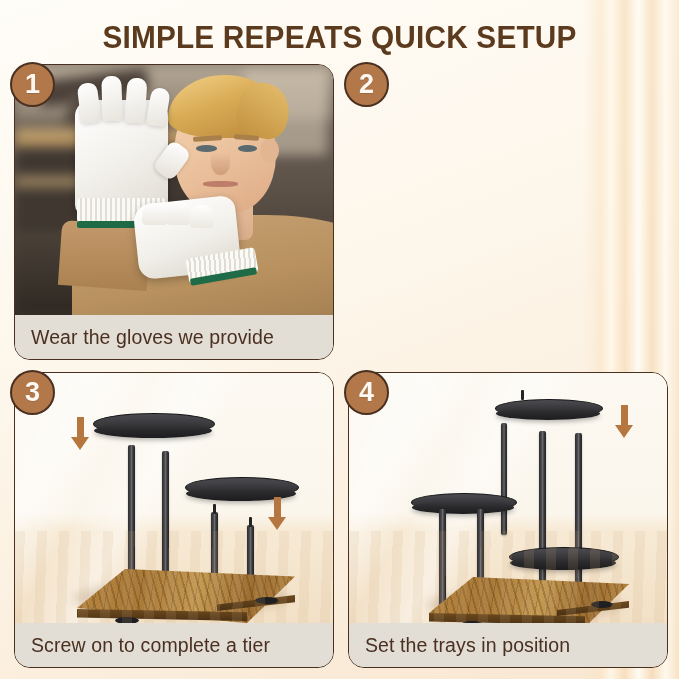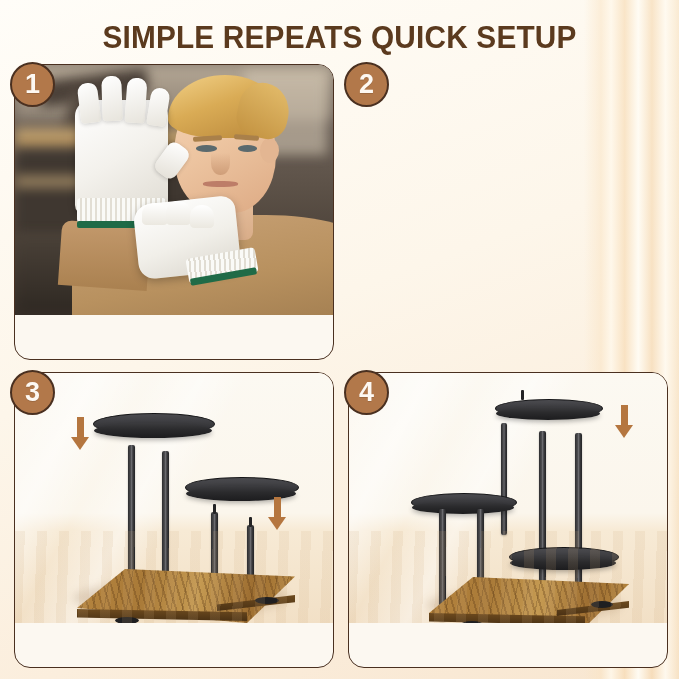--- a/index.html
+++ b/index.html
@@ -315,20 +315,21 @@
         <div class="cuff-green"></div>
 
         <div class="glove-low"></div>
         <div class="knuck k1"></div>
         <div class="knuck k2"></div>
         <div class="knuck k3"></div>
         <div class="cuff-low"></div>
         <div class="cuff-green2"></div>
       </div>
     </div>
+    <div class="caption">Wear the gloves we provide</div>
   </div>
 
 
   <div class="panel" id="panel3">
     <div class="art">
       <div class="scene">
         <div class="shadow" style="left:58px;top:208px;width:215px;height:34px;"></div>
 
         <div class="tray-top" style="left:78px;top:40px;width:120px;height:20px;"></div>
         <div class="tray" style="left:79px;top:50px;width:118px;height:15px;"></div>
@@ -356,20 +357,21 @@
              clip-path:polygon(22% 0%, 100% 14%, 78% 100%, 0% 72%);"></div>
         <div class="board-edge" style="left:62px;top:236px;width:218px;height:12px;
              clip-path:polygon(0% 0%, 78% 28%, 78% 100%, 0% 70%);"></div>
         <div class="board-edge" style="left:202px;top:222px;width:78px;height:16px;
              clip-path:polygon(0% 60%, 100% 0%, 100% 45%, 0% 100%);"></div>
 
         <div class="foot" style="left:100px;top:244px;width:24px;"></div>
         <div class="foot" style="left:240px;top:224px;width:24px;"></div>
       </div>
     </div>
+    <div class="caption">Screw on to complete a tier</div>
   </div>
 
   <div class="panel" id="panel4">
     <div class="art">
       <div class="scene">
         <div class="shadow" style="left:78px;top:216px;width:195px;height:32px;"></div>
 
         <div class="tray-top" style="left:146px;top:26px;width:106px;height:17px;"></div>
         <div class="tray" style="left:147px;top:34px;width:104px;height:13px;"></div>
         <div class="screwtip" style="left:172px;top:17px;height:10px;"></div>
@@ -394,20 +396,21 @@
              clip-path:polygon(22% 0%, 100% 14%, 78% 100%, 0% 72%);"></div>
         <div class="board-edge" style="left:80px;top:240px;width:200px;height:12px;
              clip-path:polygon(0% 0%, 78% 28%, 78% 100%, 0% 70%);"></div>
         <div class="board-edge" style="left:208px;top:228px;width:72px;height:15px;
              clip-path:polygon(0% 60%, 100% 0%, 100% 45%, 0% 100%);"></div>
 
         <div class="foot" style="left:112px;top:248px;width:22px;"></div>
         <div class="foot" style="left:242px;top:228px;width:22px;"></div>
       </div>
     </div>
+    <div class="caption">Set the trays in position</div>
   </div>
 
   <div class="badge" id="badge1">1</div>
   <div class="badge" id="badge2">2</div>
   <div class="badge" id="badge3">3</div>
   <div class="badge" id="badge4">4</div>
 
 </div>
 
 </body></html>

